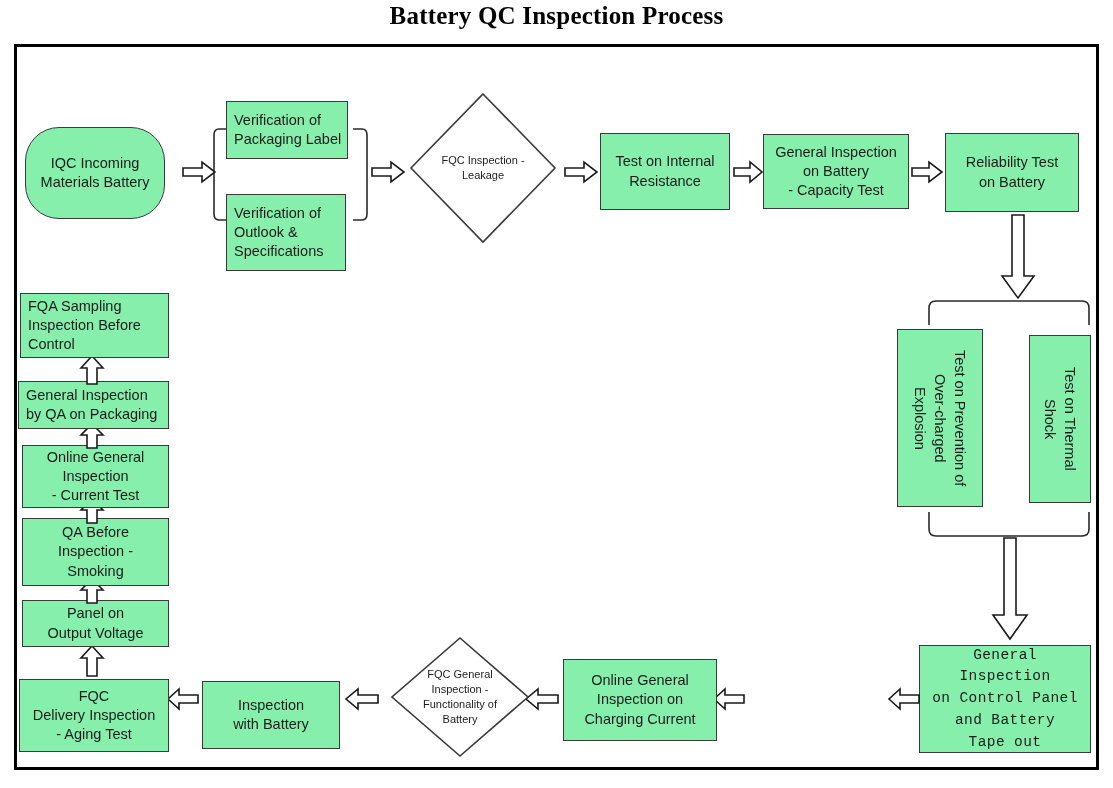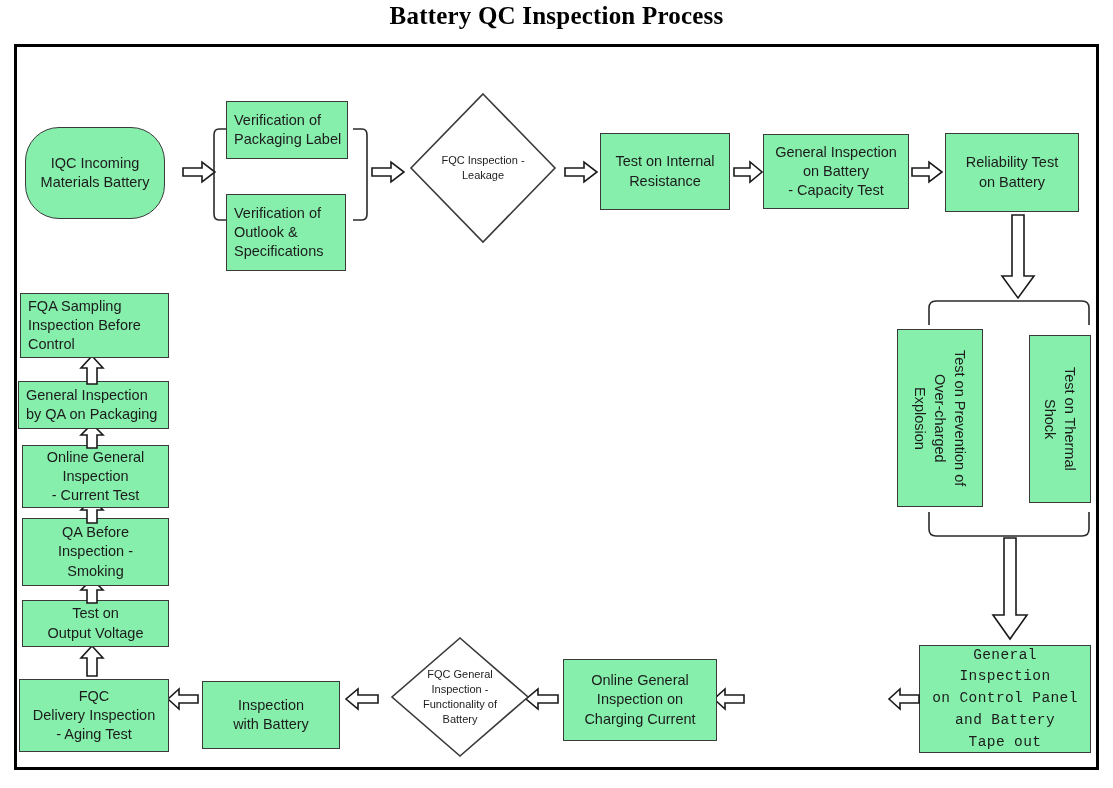--- a/index.html
+++ b/index.html
@@ -294,21 +294,21 @@
 - Aging Test</span>
   </div>
 
   <div class="arrow" style="left:80px; top:645px;">
     <svg width="24" height="32" viewBox="0 0 24 32">
       <polygon points="12,1 23,13 17,13 17,31 7,31 7,13 1,13"></polygon>
     </svg>
   </div>
 
   <div class="node" style="left:22px; top:600px; width:147px; height:47px;">
-    <span style="white-space:pre-line;">Test on
+    <span style="white-space:pre-line;">Panel on
 Output Voltage</span>
   </div>
 
   <div class="arrow" style="left:80px; top:578px;">
     <svg width="24" height="26" viewBox="0 0 24 26">
       <polygon points="12,1 23,12 17,12 17,25 7,25 7,12 1,12"></polygon>
     </svg>
   </div>
 
   <div class="node" style="left:22px; top:518px; width:147px; height:68px;">

